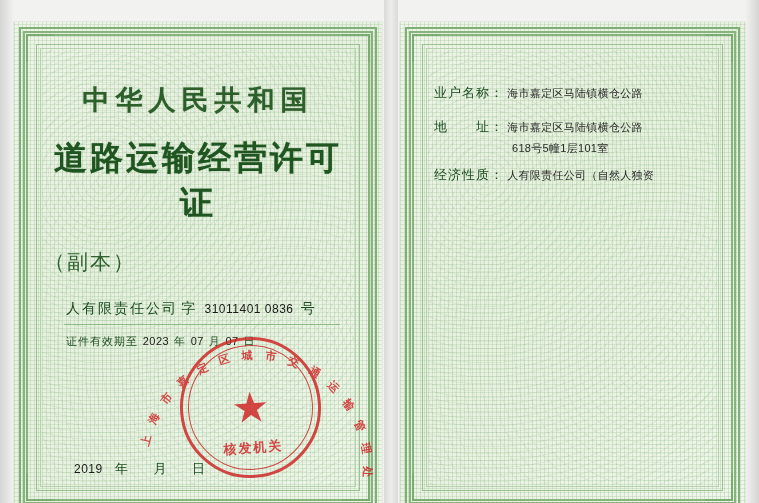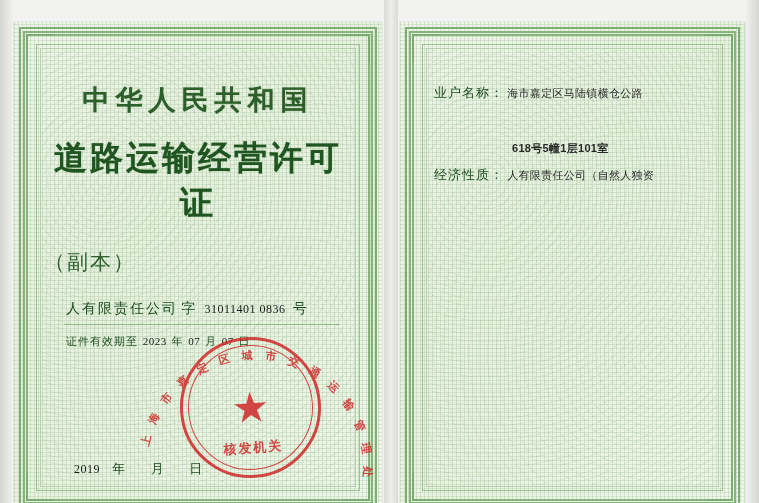--- a/index.html
+++ b/index.html
@@ -113,21 +113,21 @@
     position: absolute;
     left: 22px;
     right: 14px;
     font-size: 13px;
     color: #1c4d21;
     white-space: nowrap;
   }
   .lbl { letter-spacing: 1px; }
   .val {
     display: inline-block;
-    font-family: Liberation Serif, serif;
+    font-family: Liberation Sans, sans-serif;
     font-size: 12px;
     color: #1a1a1a;
     letter-spacing: 0.5px;
   }
   .row-license { top: 248px; }
   .row-license .lbl { font-size: 14px; letter-spacing: 2px; }
   .row-license .val { margin: 0 4px; }
   .rule {
     position: absolute;
     left: 20px;
@@ -229,21 +229,21 @@
     letter-spacing: 1px;
   }
   .r-val {
     font-family: "Liberation Sans", sans-serif;
     font-size: 11px;
     color: #2a2a2a;
     letter-spacing: 0.3px;
   }
   .r1 { top: 28px; }
   .r2 { top: 62px; }
-  .r2b { top: 84px; padding-left: 78px; font-weight: bold; }
+  .r2b { top: 84px; padding-left: 78px; }
   .r3 { top: 110px; }
   .r4 { top: 142px; }
 
   
   .gutter {
     position: absolute;
     left: 384px;
     top: 0;
     width: 14px;
     height: 503px;
@@ -352,20 +352,24 @@
     <div class="corner br"></div>
     <div class="guilloche"></div>
 
     <div class="content-right">
 
       <div class="r-row r1">
         <span class="r-lbl">业户名称：</span>
         <span class="r-val">海市嘉定区马陆镇横仓公路</span>
       </div>
 
+      <div class="r-row r2">
+        <span class="r-lbl">地　　址：</span>
+        <span class="r-val">海市嘉定区马陆镇横仓公路</span>
+      </div>
 
       <div class="r-row r2b">
         <span class="r-val">618号5幢1层101室</span>
       </div>
 
       <div class="r-row r3">
         <span class="r-lbl">经济性质：</span>
         <span class="r-val">人有限责任公司（自然人独资</span>
       </div>
 

